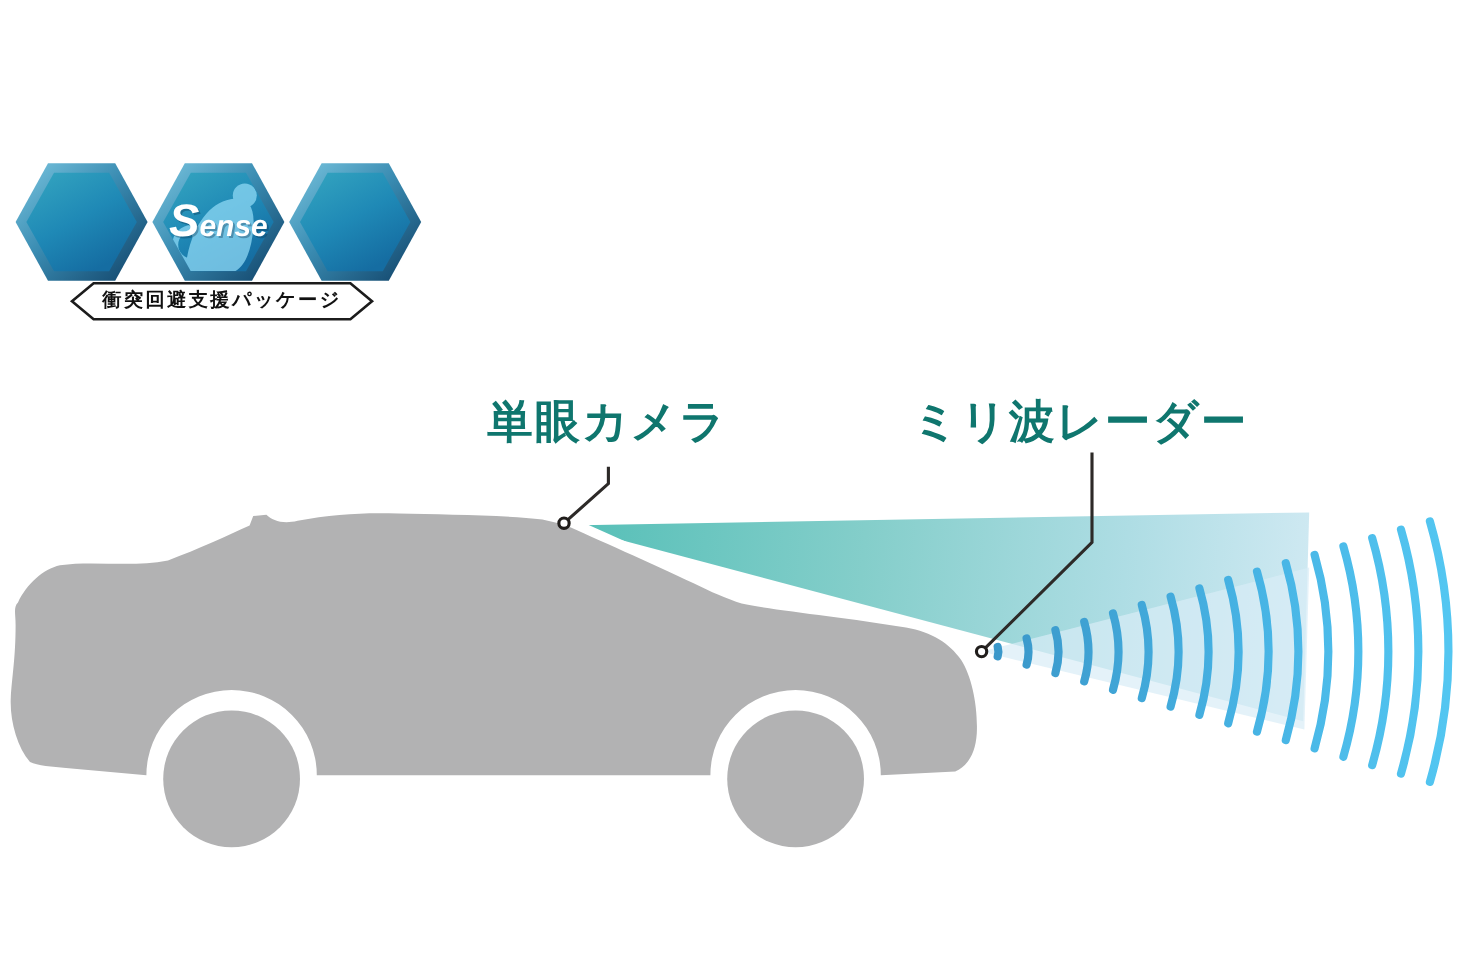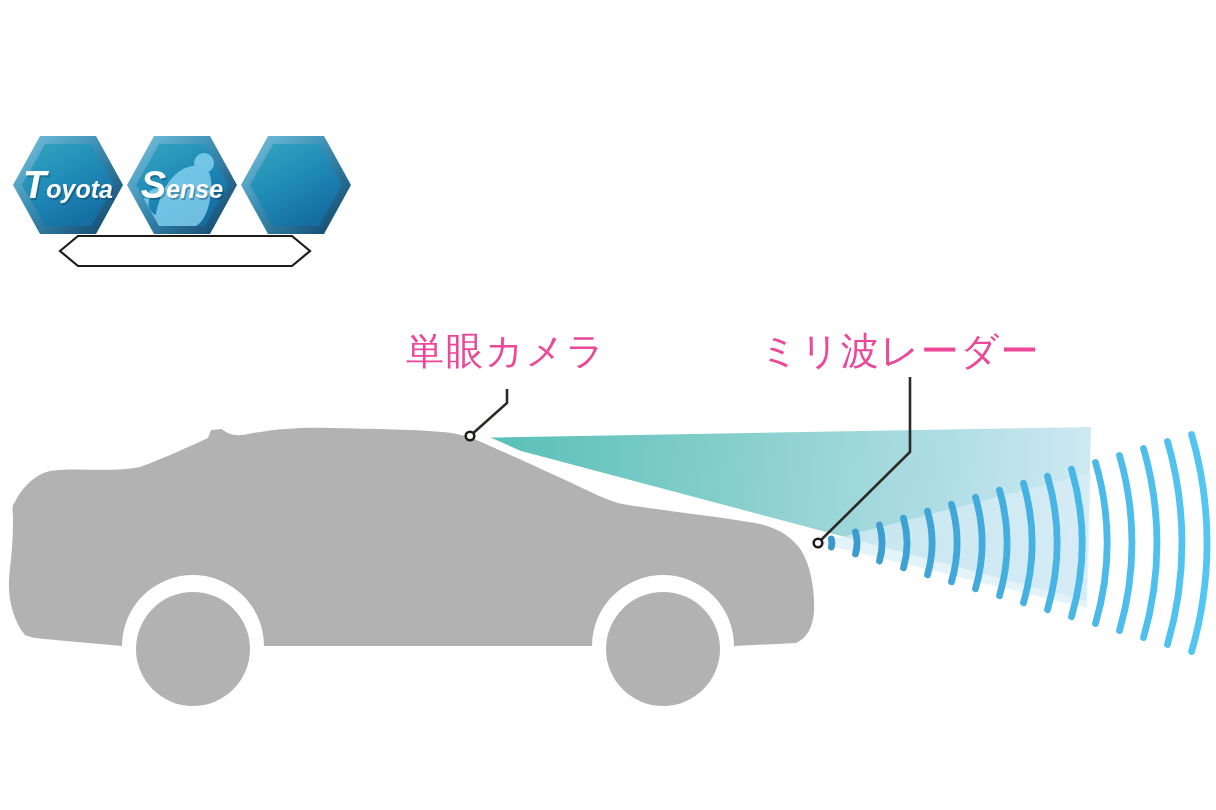--- a/index.html
+++ b/index.html
@@ -24,22 +24,22 @@
   .hex-label-2 { left:119px; }
   .hex-label-3 { left:233px; }
   .banner-label {
     position:absolute; left:52px; top:107px; width:250px; height:28px;
     line-height:28px; text-align:center; color:#111111; font-weight:bold;
     font-size:16px; letter-spacing:2px; z-index:4; white-space:nowrap;
   }
 
   
   .jp-label {
-    position:absolute; z-index:5; color:#ec4899; font-size:38px;
-    font-weight:400; letter-spacing:1.5px; white-space:nowrap;
+    position:absolute; z-index:5; color:#0f766e; font-size:38px;
+    font-weight:700; letter-spacing:1.5px; white-space:nowrap;
   }
   .camera-label { left:406px; top:326px; }
   .radar-label  { left:760px; top:326px; }
 </style>
 </head>
 <body>
 
 <div class="stage">
 
   <svg class="diagram-svg" width="1216" height="810" viewBox="0 0 1216 810">
@@ -150,19 +150,19 @@
       </g>
 
       <g>
         <polygon points="233,55 260,6 316,6 343,55 316,104 260,104" fill="url(#hexOuter)"></polygon>
         <polygon points="242,55 265,14 311,14 334,55 311,96 265,96" fill="url(#hexInner)"></polygon>
       </g>
 
       <polygon points="52,121 70,106 284,106 302,121 284,136 70,136" fill="#ffffff" stroke="#1c1c1c" stroke-width="2.2"></polygon>
     </svg>
 
-    <div class="hex-label hex-label-1">Toyota</div>
     <div class="hex-label hex-label-2">Sense</div>
+    <div class="banner-label">衝突回避支援パッケージ</div>
   </div>
 
   <div class="jp-label camera-label">単眼カメラ</div>
   <div class="jp-label radar-label">ミリ波レーダー</div>
 </div>
 
 </body></html>

